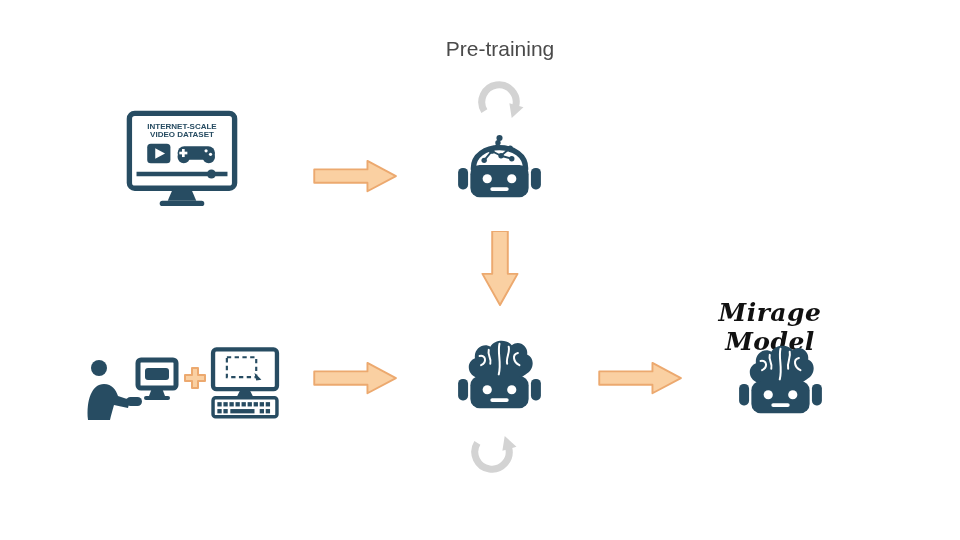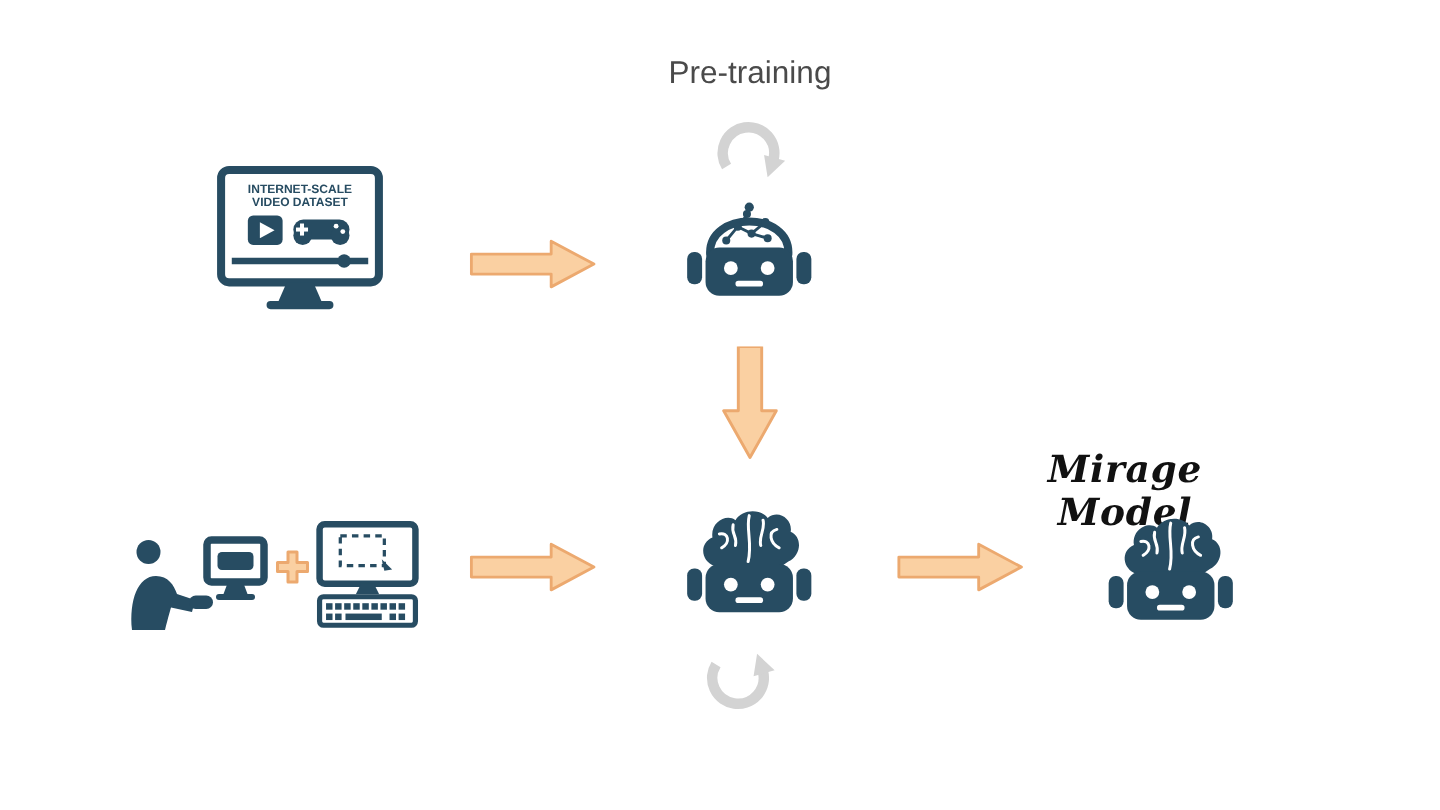--- a/index.html
+++ b/index.html
@@ -39,21 +39,21 @@
 
   <div class="abs label label-big" style="left:420px;top:36px;width:160px;">Pre-training</div>
 
   <div class="abs" style="left:464px;top:72px;width:72px;height:50px;">
     <svg viewBox="0 0 80 64" width="72" height="50">
       <path class="loop-stroke" d="M20,50 A22,22 0 1 1 60,44"></path>
       <polygon class="loop-fill" points="52,40 70,45 55,59"></polygon>
     </svg>
   </div>
 
-  <div class="abs" style="left:142px;top:108px;width:116px;height:107px;">
+  <div class="abs" style="left:124px;top:108px;width:116px;height:107px;">
     <svg viewBox="0 0 130 120" width="116" height="107">
       <rect x="6" y="6" width="118" height="84" rx="6" fill="#fff" class="rs" stroke-width="6"></rect>
       <text x="65" y="23" text-anchor="middle" font-size="9" font-weight="bold" class="rb">INTERNET-SCALE</text>
       <text x="65" y="33" text-anchor="middle" font-size="9" font-weight="bold" class="rb">VIDEO DATASET</text>
       <g>
         <rect x="26" y="40" width="26" height="22" rx="4" class="rb"></rect>
         <polygon points="35,45 35,57 46,51" fill="#fff"></polygon>
       </g>
       <g>
         <rect x="60" y="43" width="42" height="15" rx="7.5" class="rb"></rect>
@@ -190,21 +190,21 @@
     </svg>
   </div>
 
 
   <div class="abs" style="left:598px;top:360px;width:88px;height:38px;">
     <svg viewBox="0 0 90 40" width="88" height="38">
       <polygon class="arrow-fill" points="0,12 56,12 56,3 86,19 56,35 56,26 0,26"></polygon>
     </svg>
   </div>
 
-  <div class="abs mirage" style="left:660px;top:298px;width:180px;">Mirage Model</div>
+  <div class="abs mirage" style="left:680px;top:298px;width:180px;">Mirage Model</div>
 
   <div class="abs" style="left:733px;top:338px;width:95px;height:92px;">
     <svg viewBox="0 0 120 120" width="95" height="92">
       <rect x="6" y="60" width="13" height="28" rx="6" class="rb"></rect>
       <rect x="101" y="60" width="13" height="28" rx="6" class="rb"></rect>
       <path class="rb" d="M30,58 C18,54 16,38 28,33 C26,20 40,12 48,18 C54,8 70,8 76,16 C86,8 98,18 96,28 C106,32 106,48 94,54 L88,58 Z"></path>
       <g stroke="#fff" stroke-width="2.6" fill="none" stroke-linecap="round">
         <path d="M60,14 C57,26 63,38 59,54"></path>
         <path d="M34,30 C42,28 44,38 36,42"></path>
         <path d="M46,22 C44,30 50,32 48,40"></path>

